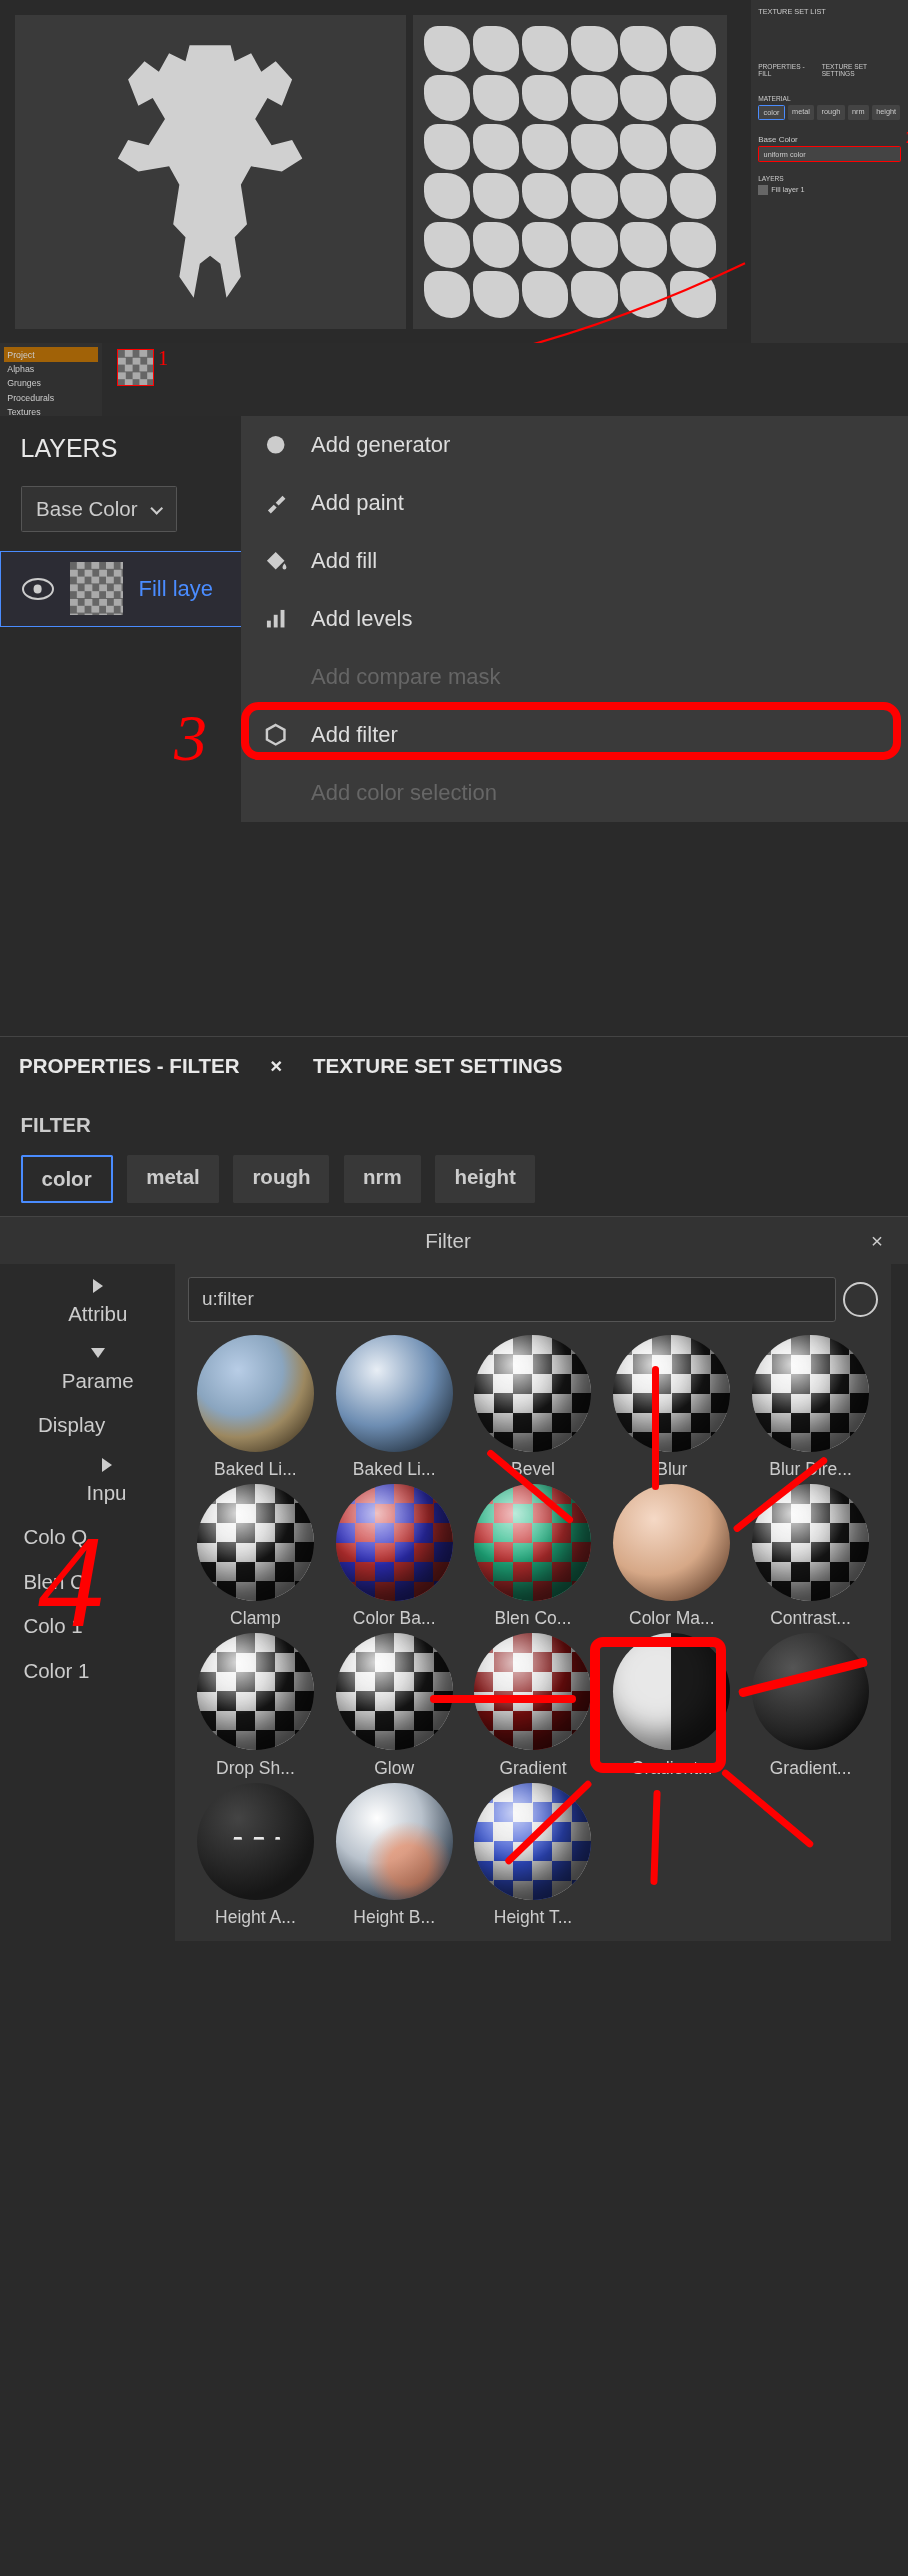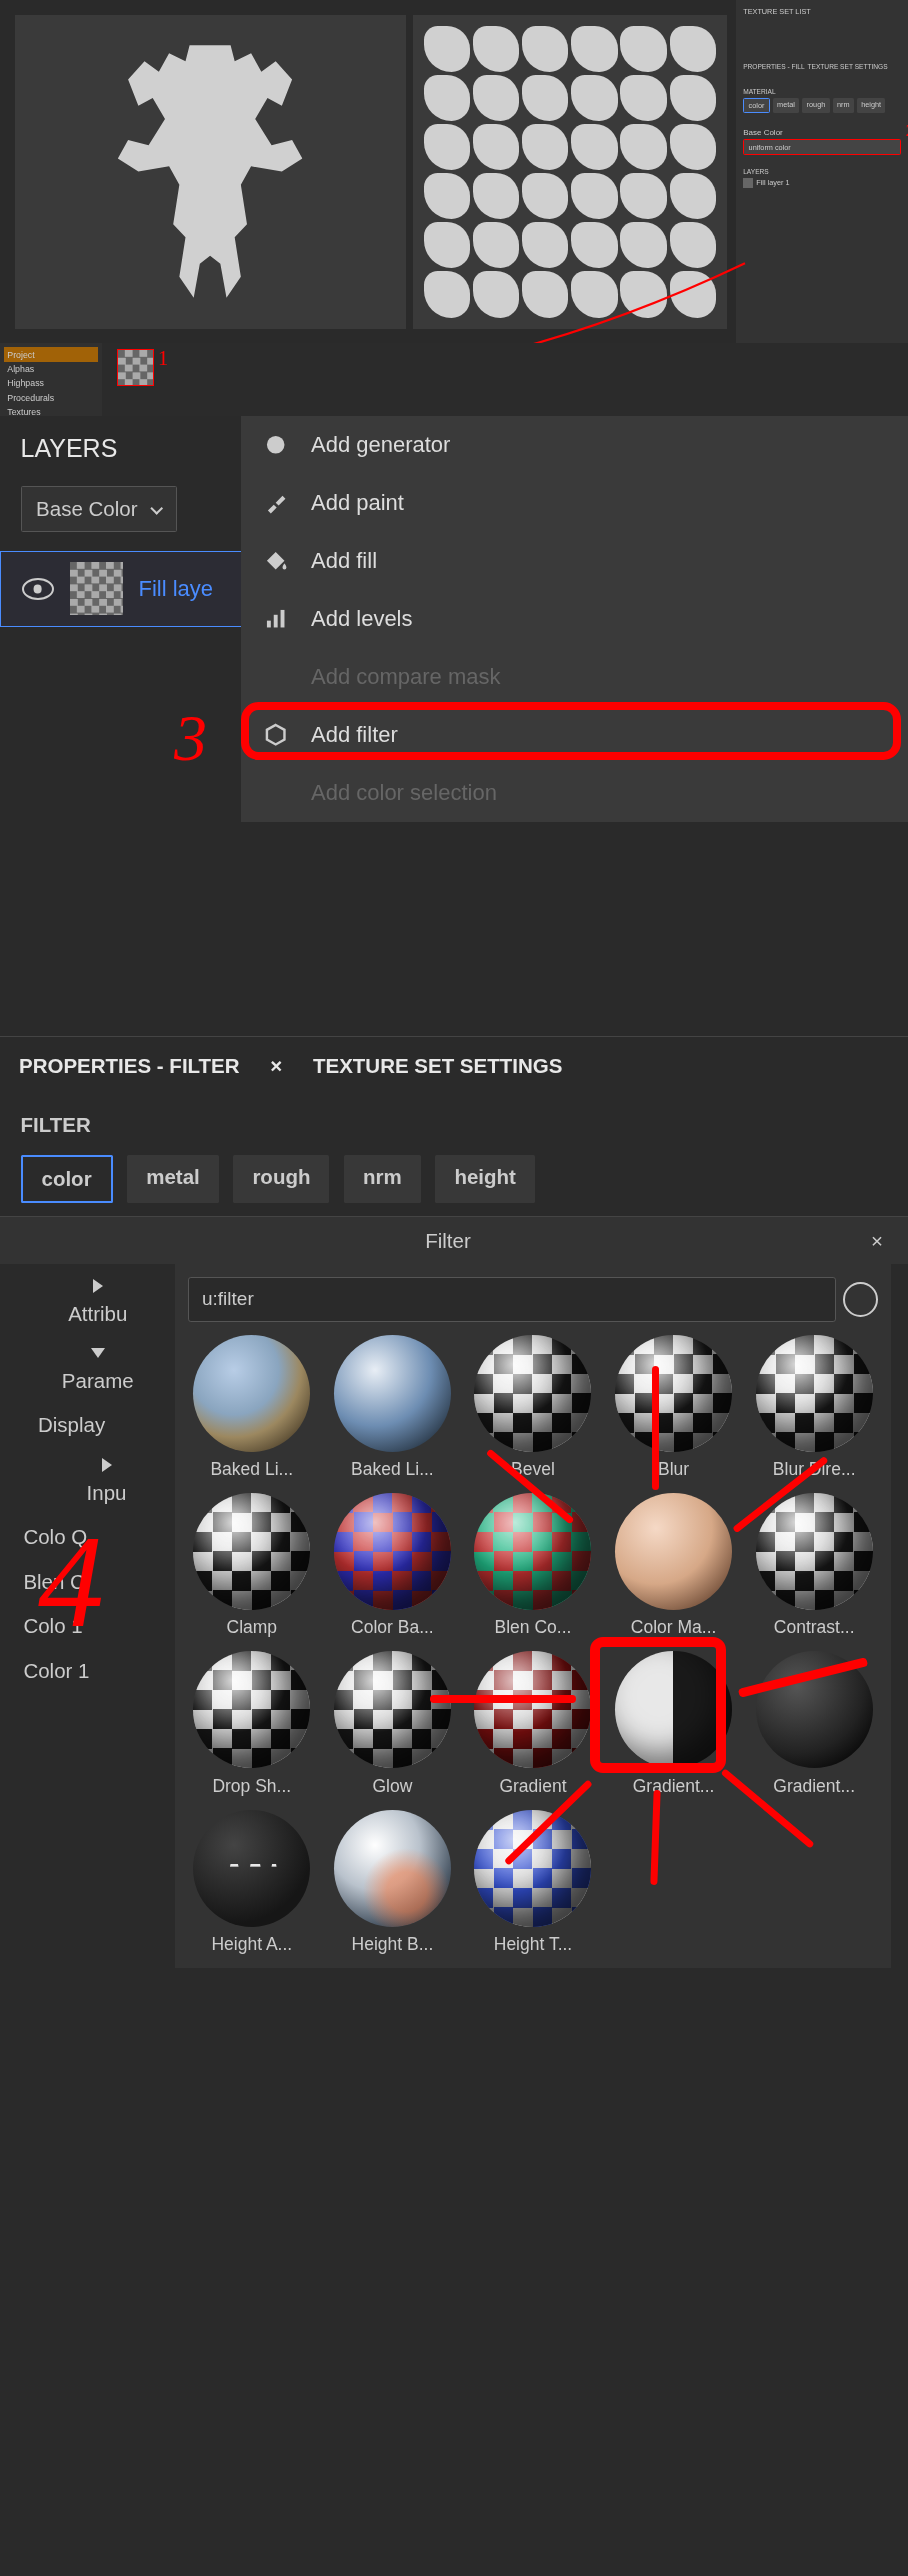--- a/index.html
+++ b/index.html
@@ -6,21 +6,21 @@
 body { background:#1a1a1a; color:#ccc; width:908px; }
 
 
 .top-app { height:343px; background:#2a2a2a; position:relative; display:flex; }
 .vp-left { width:391px; height:314px; margin:14.6px 0 0 14.6px; background:#3a3a3a; position:relative; }
 .vp-right { width:314px; height:314px; margin:14.6px 0 0 7.3px; background:#3a3a3a; position:relative; }
 .silhouette { position:absolute; left:50%; top:50%; transform:translate(-50%,-50%); }
 .char-sil { width:205px; height:263px; background:#d0d0d0; clip-path:polygon(40% 2%,60% 2%,62% 8%,70% 5%,75% 12%,82% 8%,90% 15%,85% 25%,78% 22%,72% 30%,80% 40%,90% 38%,95% 45%,85% 50%,70% 48%,65% 55%,68% 70%,62% 75%,65% 90%,58% 98%,55% 85%,50% 82%,45% 85%,42% 98%,35% 90%,38% 75%,32% 70%,35% 55%,30% 48%,15% 50%,5% 45%,10% 38%,20% 40%,28% 30%,22% 22%,15% 25%,10% 15%,18% 8%,25% 12%,30% 5%,38% 8%); }
 .uv-shapes { position:absolute; inset:11px; display:grid; grid-template-columns:repeat(6,1fr); gap:2.9px; }
 .uv-shapes div { background:#d0d0d0; border-radius:30% 50% 40% 60%; }
-.side-panel { flex:1; background:#333; margin-left:9px; padding:7.3px; font-size:8px; }
+.side-panel { flex:1; background:#333; margin-left:24px; padding:7.3px; font-size:8px; }
 .side-row { display:flex; gap:2.9px; margin:2.9px 0; }
 .side-btn { background:#444; padding:2.2px 4.4px; font-size:7.3px; border-radius:1.5px; }
 .red-box-a { position:absolute; border:1.5px solid #ff0000; }
 .red-num { color:#ff0000; font-size:20.5px; font-family:cursive; position:absolute; }
 
 .shelf { height:73px; background:#2b2b2b; position:relative; display:flex; }
 .shelf-left { width:102px; background:#303030; padding:4.4px; font-size:8.8px; }
 .shelf-left div { padding:2.2px 2.9px; }
 
 
@@ -58,21 +58,21 @@
 .prop-side { position:absolute; left:0; top:0; width:175px; padding:14.6px 0 0 20.5px; font-size:20.5px; display:flex; flex-direction:column; gap:20.5px; }
 .prop-side .sec { display:flex; align-items:center; gap:8.8px;flex-direction:column; }
 .tri { width:0; height:0; border-top:7.3px solid transparent; border-bottom:7.3px solid transparent; border-left:10.2px solid #ccc; }
 .tri.open { transform:rotate(90deg); }
 
 .picker { margin-left:175px; background:#333; padding:13px; width:716px; }
 .picker-top { display:flex; align-items:center; gap:7px; margin-bottom:13px; }
 .picker-search { flex:1; background:#2a2a2a; border:0.7px solid #555; padding:10.2px 13px; font-size:19px; color:#ccc; border-radius:2.9px; }
 .picker-refresh { width:35px; height:35px; border:2.2px solid #ccc; border-radius:50%; position:relative; }
 
-.grid { display:grid; grid-template-columns:repeat(5,1fr); gap:13px; }
+.grid { display:grid; grid-template-columns:repeat(5,1fr); gap:4px; }
 .grid-item { text-align:center; }
 .sphere { width:117px; height:117px; border-radius:50%; margin:0 auto 7.3px; background:radial-gradient(circle at 35% 30%,#fff,#888 45%,#222 80%); position:relative;}
 .sphere.checker { background:
   radial-gradient(circle at 35% 25%, rgba(255,255,255,0.85) 0%, rgba(255,255,255,0) 45%),
   repeating-conic-gradient(#e8e8e8 0 25%, #1a1a1a 0 50%);
   background-size:100% 100%, 39px 39px;
   box-shadow: inset -20.5px -22px 37px rgba(0,0,0,0.75);
 }
 .sphere.checker.color { background:
   radial-gradient(circle at 35% 25%, rgba(255,255,255,0.7) 0%, rgba(255,255,255,0) 45%),
@@ -198,21 +198,21 @@
 
   <svg style="position:absolute;left:146px;top:256px;width:614px;height:146px;pointer-events:none;" viewBox="0 0 840 200" width="614" height="146">
     <path d="M 20 170 Q 400 210 820 10" stroke="#ff0000" stroke-width="3" fill="none"></path>
   </svg>
 </div>
 
 <div class="shelf">
   <div class="shelf-left">
     <div style="background:#a16207;">Project</div>
     <div>Alphas</div>
-    <div>Highpass</div>
+    <div>Grunges</div>
     <div>Procedurals</div>
     <div>Textures</div>
   </div>
   <div style="position:relative;flex:1;">
     <div class="red-box-a" style="left:14.6px;top:5.8px;width:37px;height:37px;">
       <div class="thumb" style="width:100%;height:100%;"></div>
     </div>
     <span class="red-num" style="left:56px;top:4.4px;">1</span>
   </div>
 </div>

